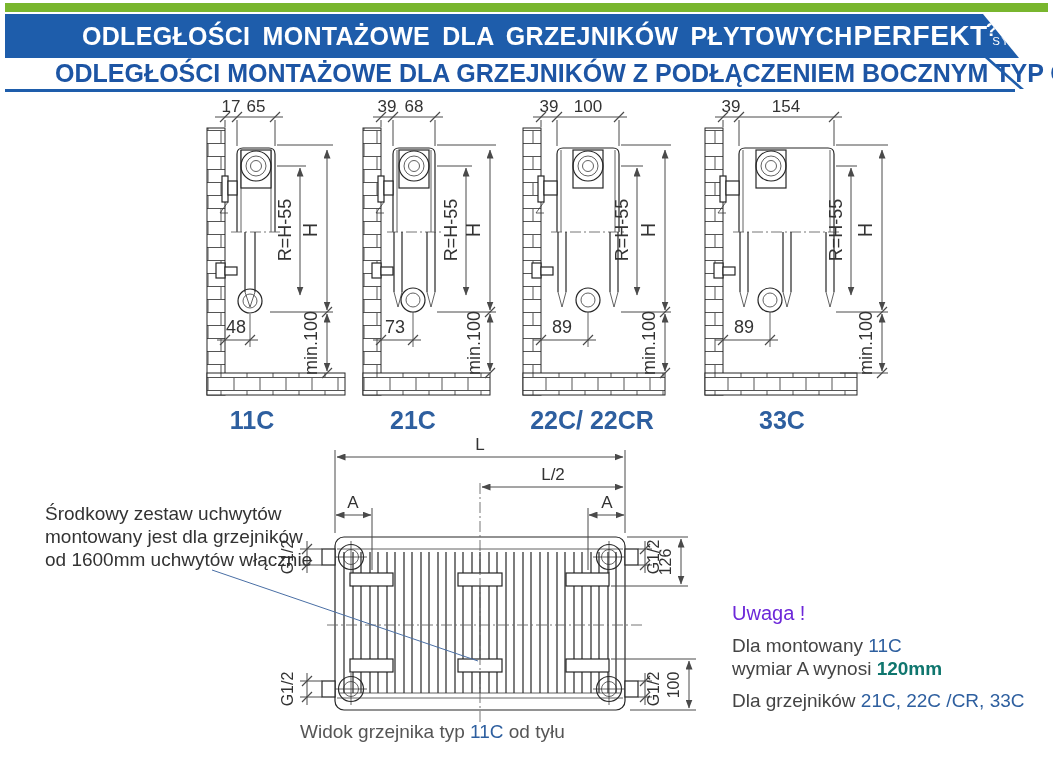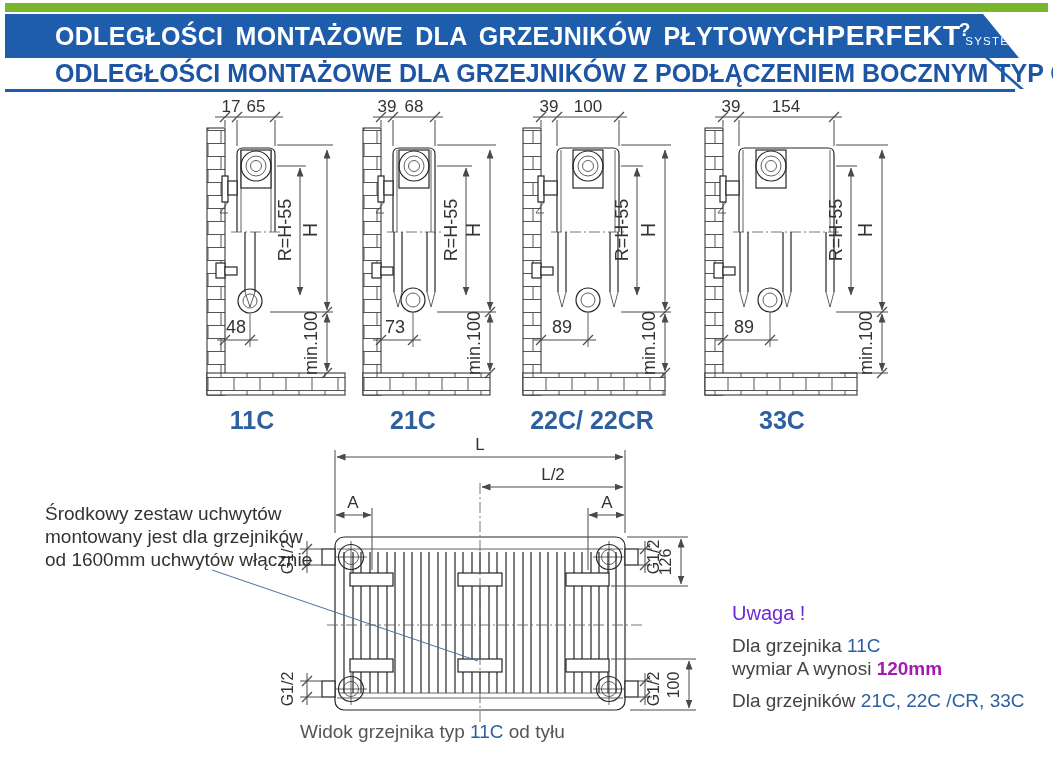--- a/index.html
+++ b/index.html
@@ -3,21 +3,21 @@
 <meta charset="utf-8">
 <style>
   html,body{margin:0;padding:0;background:#ffffff;}
   body{width:1053px;height:769px;position:relative;font-family:"Liberation Sans",sans-serif;overflow:hidden;}
   .abs{position:absolute;}
   
   .green-bar{left:5px;top:3px;width:1043px;height:9px;background:#79b62e;}
   .banner{left:5px;top:14px;width:1020px;height:44px;background:#1e5dab;
           clip-path:polygon(0 0,978px 0,1014px 44px,0 44px);
           display:flex;align-items:center;color:#fff;}
-  .banner-title{padding-left:50px;font-size:25px;font-weight:600;letter-spacing:.3px;word-spacing:5px;white-space:nowrap;}
+  .banner-title{padding-left:77px;font-size:25px;font-weight:600;letter-spacing:.3px;word-spacing:5px;white-space:nowrap;}
   .logo{display:flex;align-items:baseline;margin-left:1px;white-space:nowrap;}
   .logo-main{font-size:28px;font-weight:800;letter-spacing:.5px;}
   .logo-mark{font-size:19px;font-weight:700;position:relative;top:-9px;margin-left:-2px;}
   .logo-sub{font-size:11.5px;letter-spacing:1.2px;margin-left:-5px;}
   .subband{left:5px;top:58px;width:1010px;height:31px;background:#fff;display:flex;align-items:center;}
   .subband-title{padding-left:50px;font-size:25px;font-weight:600;color:#1d55a4;white-space:nowrap;}
   .sub-diag{left:5px;top:58px;width:1025px;height:31px;background:#1e5dab;
             clip-path:polygon(980px 0,984px 0,1019px 31px,1015px 31px);}
   .blue-rule{left:5px;top:89px;width:1010px;height:3px;background:#1e5dab;}
   
@@ -35,21 +35,21 @@
   .lbl{font-size:25px;font-weight:bold;fill:#2e5f9f;}
   .mid{text-anchor:middle;}
   .leader{stroke:#4a6fa5;stroke-width:1;fill:none;}
   
   .note{left:45px;top:502px;font-size:19px;line-height:23px;color:#333;}
   .caption{left:300px;top:721px;width:380px;font-size:19px;color:#555;}
   .caption .blue{color:#2e5f9f;}
   .warn{left:732px;top:602px;font-size:19px;line-height:23px;color:#444;}
   .warn .title{color:#6d28d9;font-size:20px;margin-bottom:9px;}
   .warn .blue{color:#2e5f9f;}
-  .warn .bold{color:#a21caf;font-weight:bold;}
+  .warn .bold{color:#0f766e;font-weight:bold;}
   .warn .gap{height:9px;}
 </style>
 </head>
 <body>
 
 <div class="abs green-bar"></div>
 <div class="abs banner">
   <span class="banner-title">ODLEGŁOŚCI MONTAŻOWE DLA GRZEJNIKÓW PŁYTOWYCH</span>
   <span class="logo">
     <span class="logo-main">PERFEKT</span>
@@ -311,21 +311,21 @@
   <div>od 1600mm uchwytów włącznie</div>
 </div>
 
 <div class="abs caption">
   <span>Widok grzejnika typ </span><span class="blue">11C</span><span> od tyłu</span>
 </div>
 
 <div class="abs warn">
   <div class="title">Uwaga !</div>
   <div>
-    <span>Dla grzejnika </span><span class="blue">11C</span>
+    <span>Dla montowany </span><span class="blue">11C</span>
   </div>
   <div>
     <span>wymiar A wynosi </span><span class="bold">120mm</span>
   </div>
   <div class="gap"></div>
   <div>
     <span>Dla grzejników </span><span class="blue">21C, 22C /CR, 33C</span>
   </div>
 </div>
 

